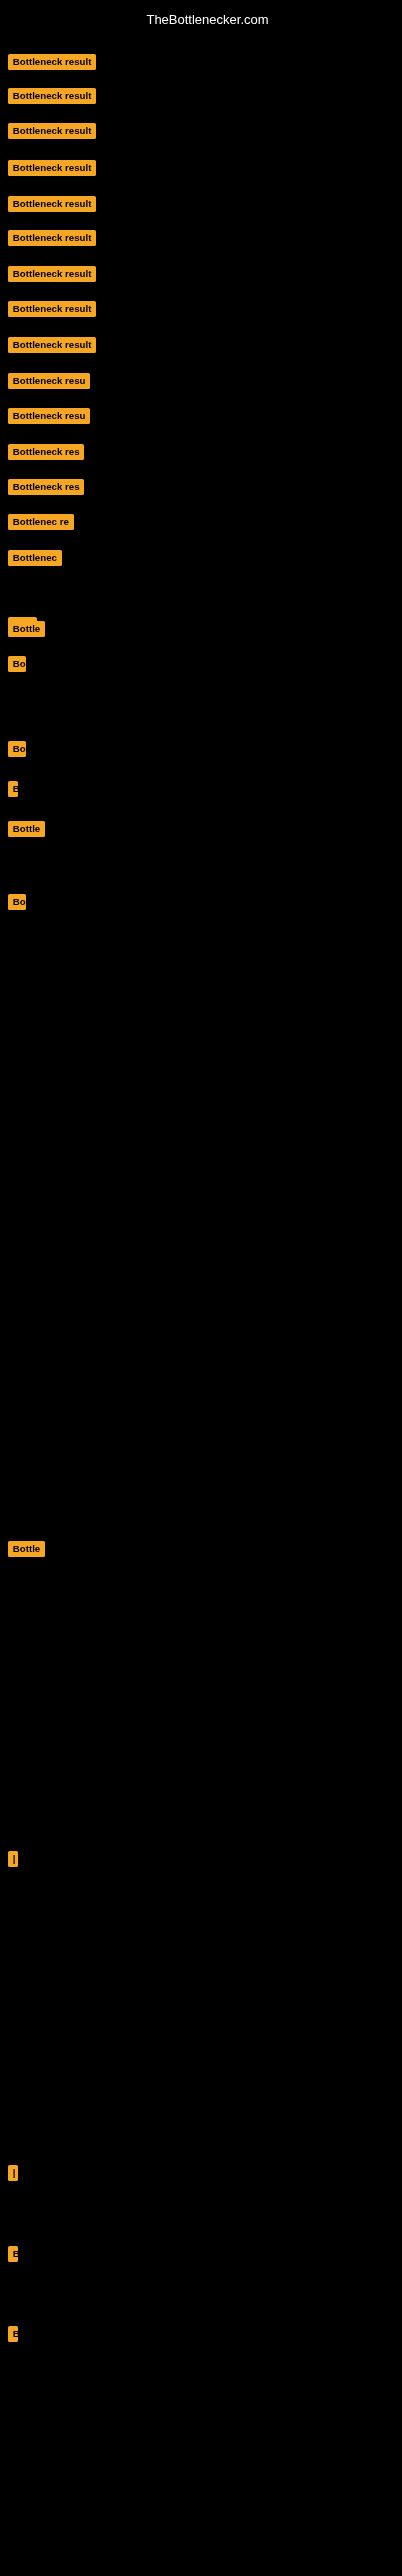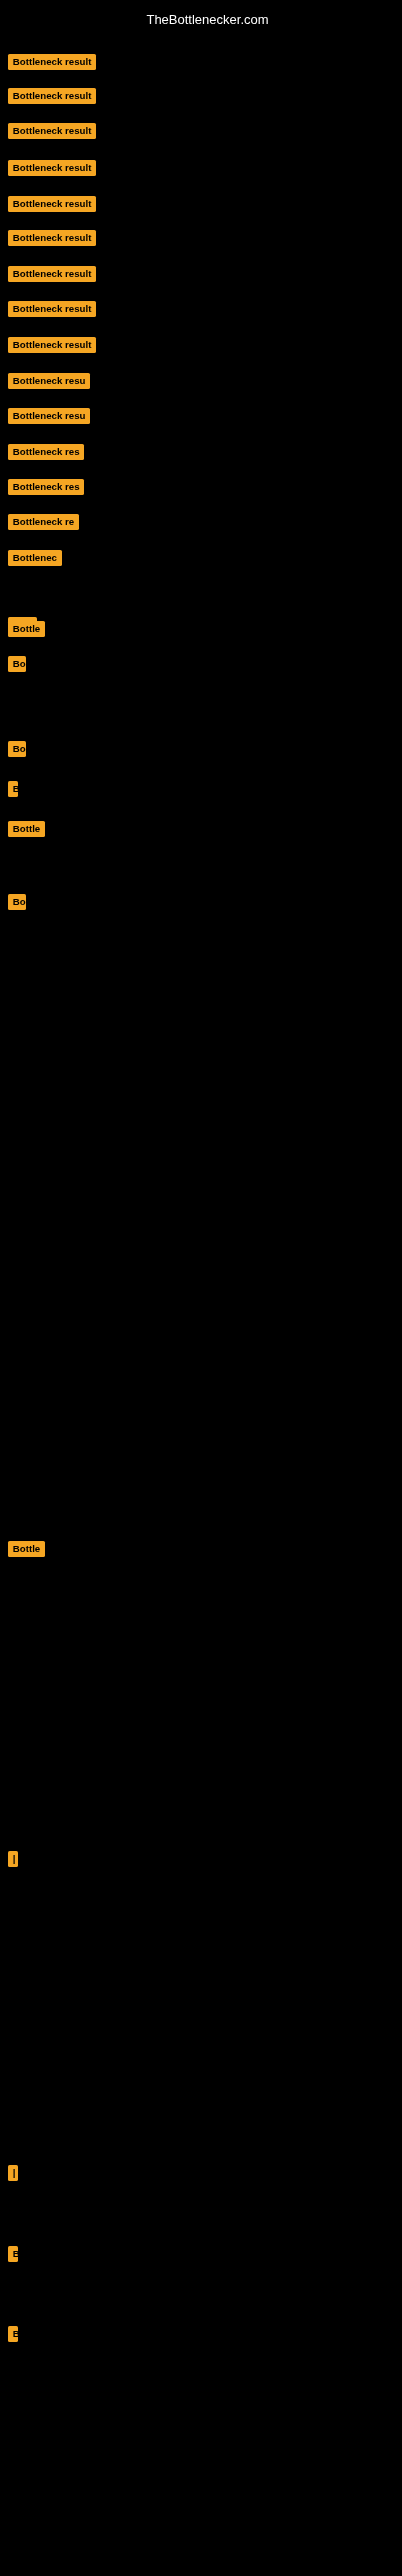--- a/index.html
+++ b/index.html
@@ -50,21 +50,21 @@
     <div class="badge-container" style="top: 152px; left: 0px;"><span class="bottleneck-badge" style="max-width: 93px;">Bottleneck result</span></div>
     <div class="badge-container" style="top: 188px; left: 0px;"><span class="bottleneck-badge" style="max-width: 93px;">Bottleneck result</span></div>
     <div class="badge-container" style="top: 222px; left: 0px;"><span class="bottleneck-badge" style="max-width: 91px;">Bottleneck result</span></div>
     <div class="badge-container" style="top: 258px; left: 0px;"><span class="bottleneck-badge" style="max-width: 91px;">Bottleneck result</span></div>
     <div class="badge-container" style="top: 293px; left: 0px;"><span class="bottleneck-badge" style="max-width: 91px;">Bottleneck result</span></div>
     <div class="badge-container" style="top: 329px; left: 0px;"><span class="bottleneck-badge" style="max-width: 91px;">Bottleneck result</span></div>
     <div class="badge-container" style="top: 365px; left: 0px;"><span class="bottleneck-badge" style="max-width: 85px;">Bottleneck resu</span></div>
     <div class="badge-container" style="top: 400px; left: 0px;"><span class="bottleneck-badge" style="max-width: 85px;">Bottleneck resu</span></div>
     <div class="badge-container" style="top: 436px; left: 0px;"><span class="bottleneck-badge" style="max-width: 79px;">Bottleneck res</span></div>
     <div class="badge-container" style="top: 471px; left: 0px;"><span class="bottleneck-badge" style="max-width: 79px;">Bottleneck res</span></div>
-    <div class="badge-container" style="top: 506px; left: 0px;"><span class="bottleneck-badge" style="max-width: 73px;">Bottleneck re</span></div>
+    <div class="badge-container" style="top: 506px; left: 0px;"><span class="bottleneck-badge" style="max-width: 73px;">Bottlenec re</span></div>
     <div class="badge-container" style="top: 542px; left: 0px;"><span class="bottleneck-badge" style="max-width: 56px;">Bottlenec</span></div>
     <div class="badge-container" style="top: 609px; left: 0px;"><span class="bottleneck-badge" style="max-width: 31px;">Bott</span></div>
     <div class="badge-container" style="top: 613px; left: 0px;"><span class="bottleneck-badge" style="max-width: 47px;">Bottle</span></div>
     <div class="badge-container" style="top: 648px; left: 0px;"><span class="bottleneck-badge" style="max-width: 17.7px;">Bo</span></div>
     <div class="badge-container" style="top: 733px; left: 0px;"><span class="bottleneck-badge" style="max-width: 17.7px;">Bo</span></div>
     <div class="badge-container" style="top: 773px; left: 0px;"><span class="bottleneck-badge" style="max-width: 9.7px;">B</span></div>
     <div class="badge-container" style="top: 813px; left: 0px;"><span class="bottleneck-badge" style="max-width: 37px;">Bottle</span></div>
     <div class="badge-container" style="top: 886px; left: 0px;"><span class="bottleneck-badge" style="max-width: 17.7px;">Bo</span></div>
     <div class="badge-container" style="top: 1533px; left: 0px;"><span class="bottleneck-badge" style="max-width: 37px;">Bottle</span></div>
     <div class="badge-container" style="top: 1843px; left: 0px;"><span class="bottleneck-badge" style="max-width: 6.4px;">|</span></div>

